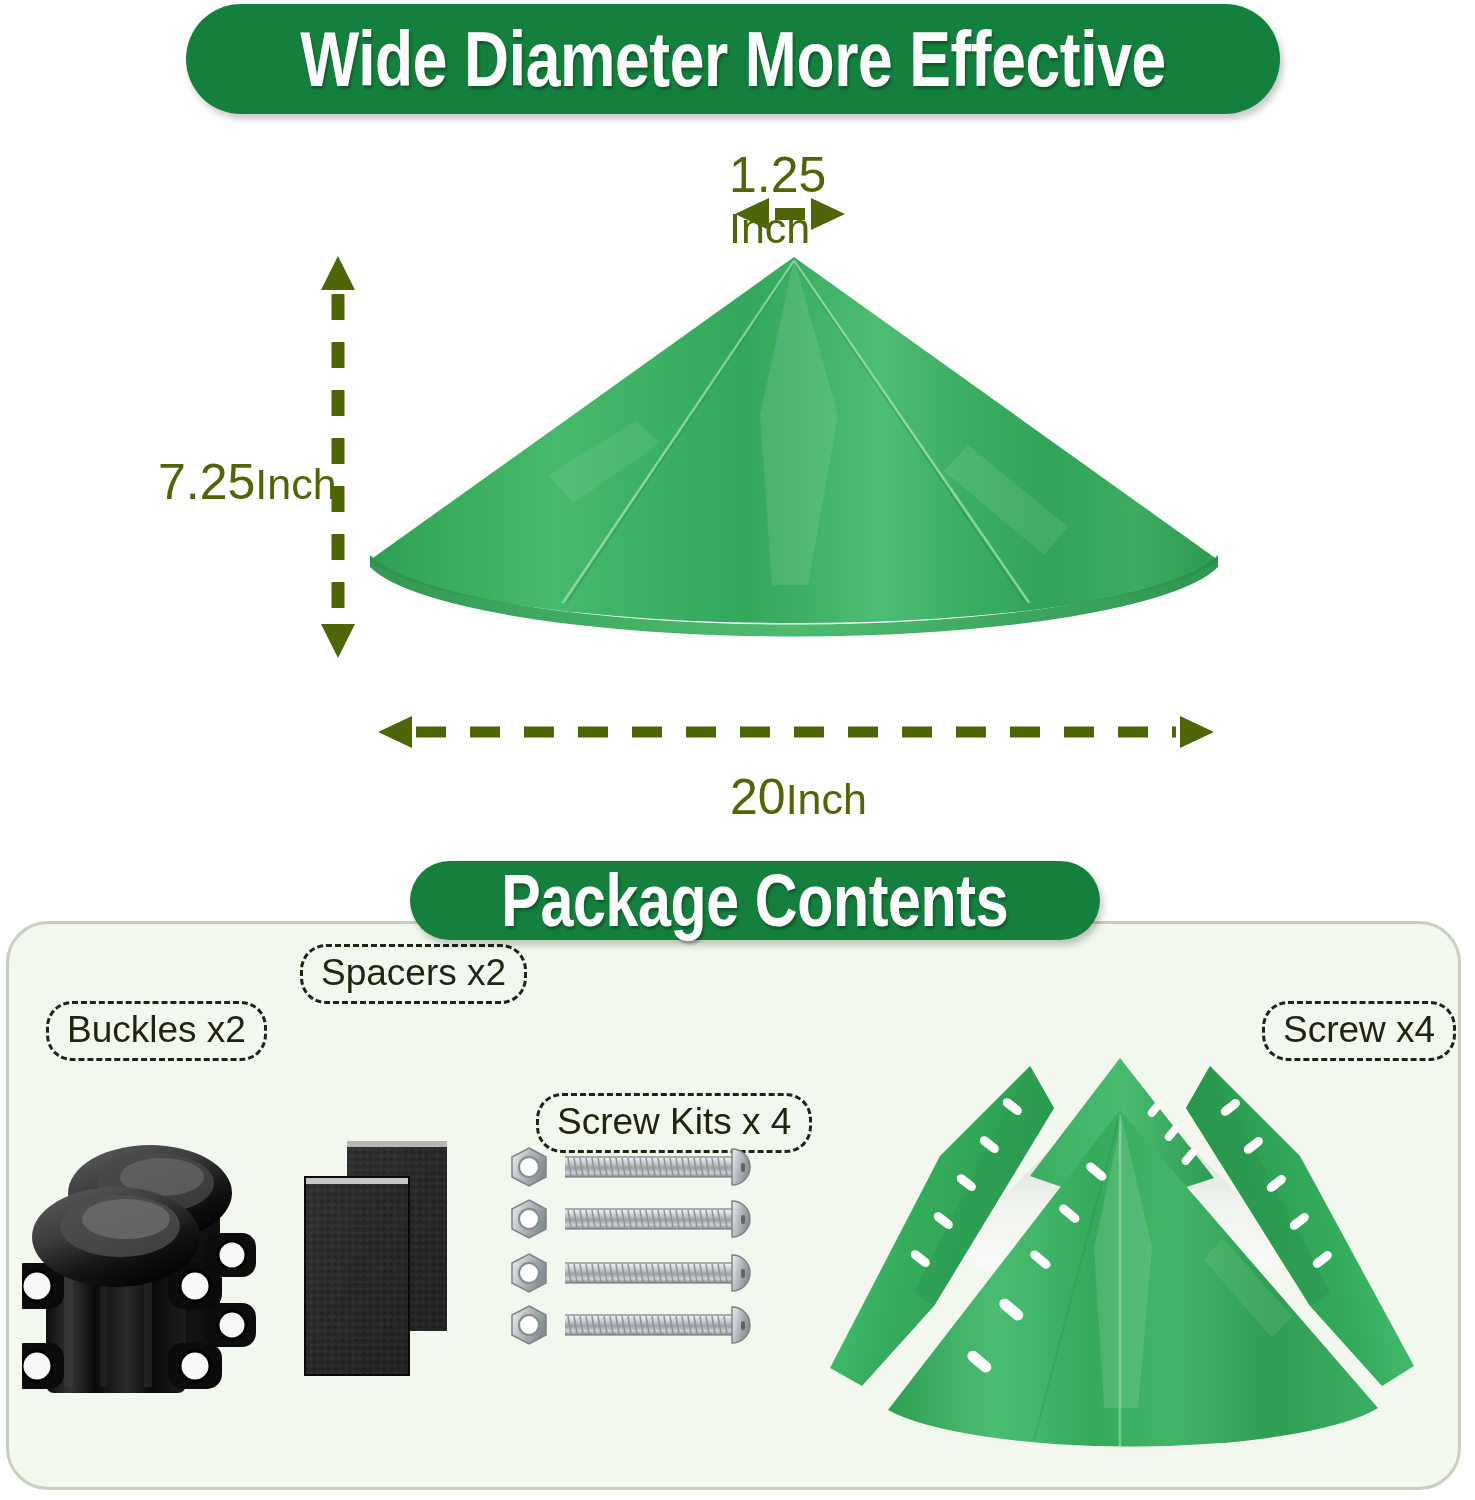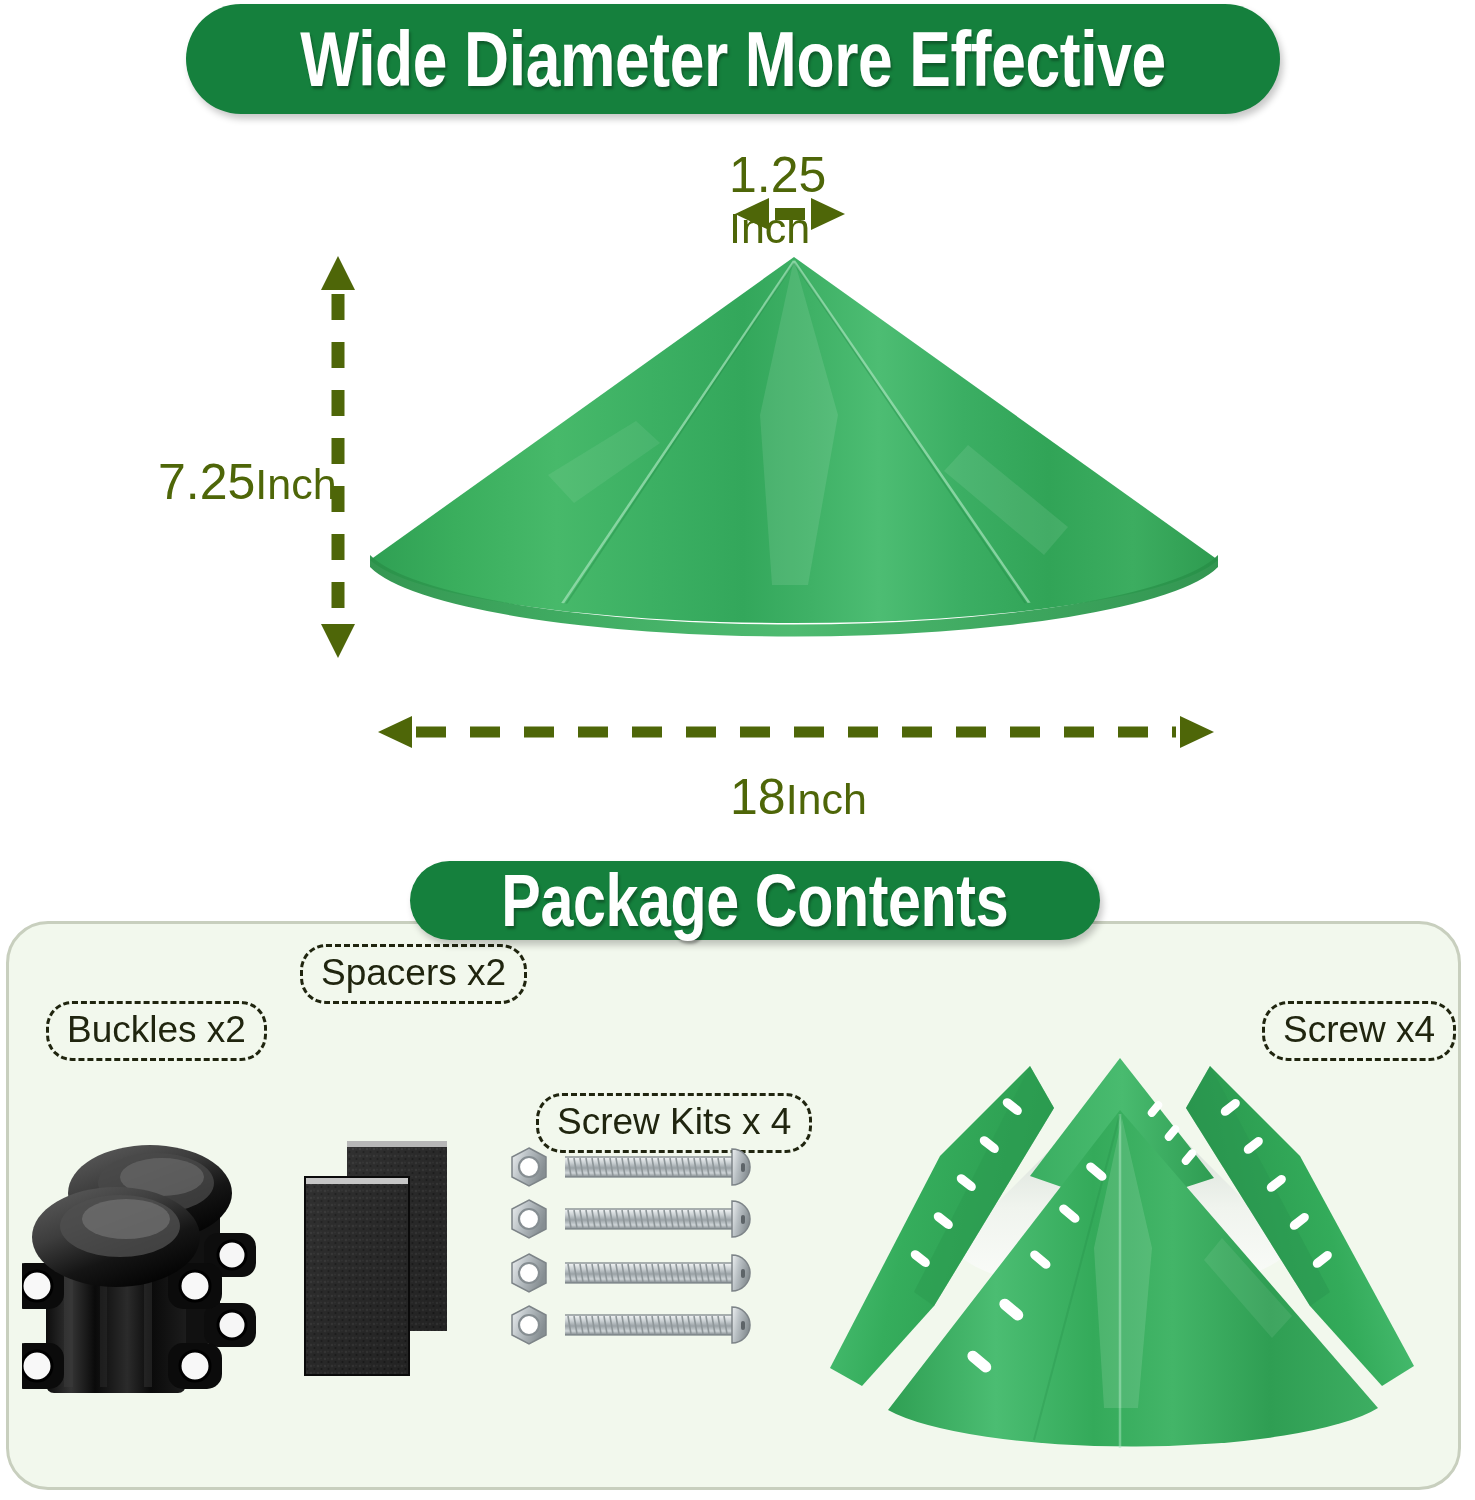--- a/index.html
+++ b/index.html
@@ -209,21 +209,21 @@
   </svg>
 </div>
 
 <svg class="arrow-svg" id="guide-width" width="836" height="32" viewBox="0 0 836 32">
   <polygon points="0,16 34,0 34,32" fill="#4e6608"></polygon>
   <line x1="38" y1="16" x2="798" y2="16" stroke="#4e6608" stroke-width="11" stroke-dasharray="30 24"></line>
   <polygon points="836,16 802,0 802,32" fill="#4e6608"></polygon>
 </svg>
 
 <div class="dim-label" id="label-width">
-  <span class="dim-num">18</span>
+  <span class="dim-num">20</span>
   <span class="dim-unit">Inch</span>
 </div>
 
 <div id="pkg-panel"></div>
 
 <div class="pill" id="banner-pkg">
   <span class="pill-text">Package Contents</span>
 </div>
 
 <div class="chip" id="chip-buckles">Buckles x2</div>

